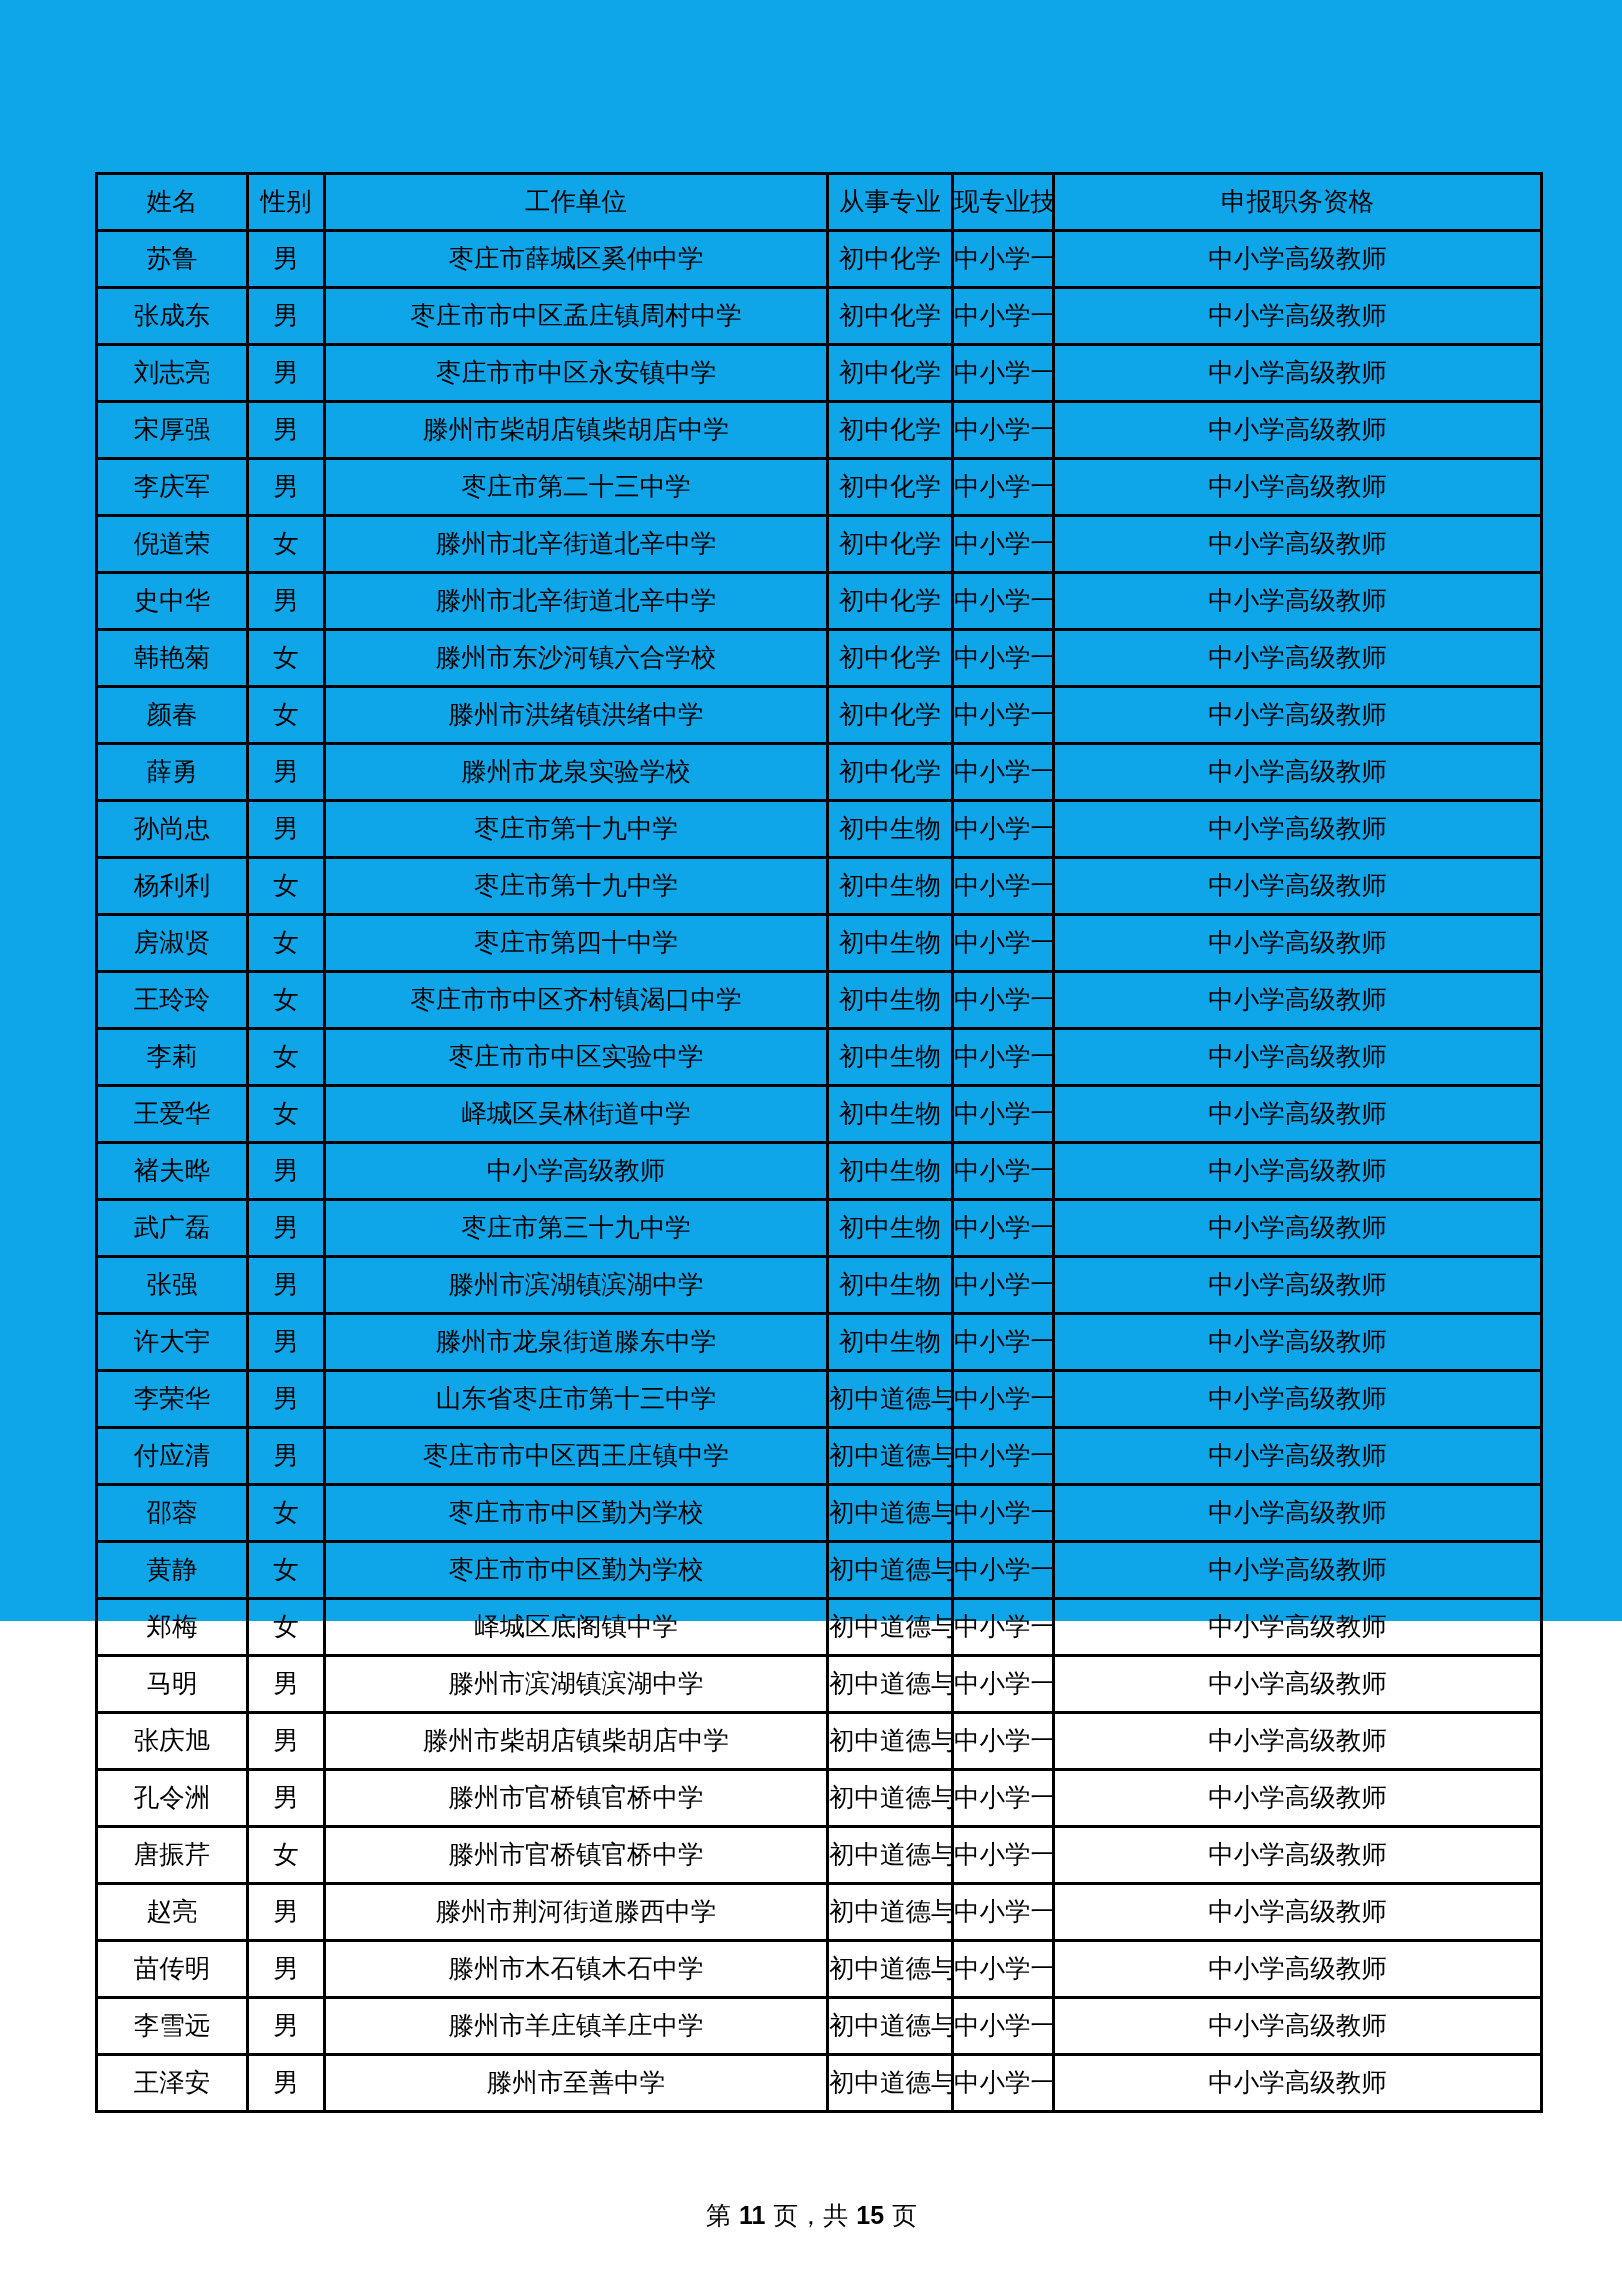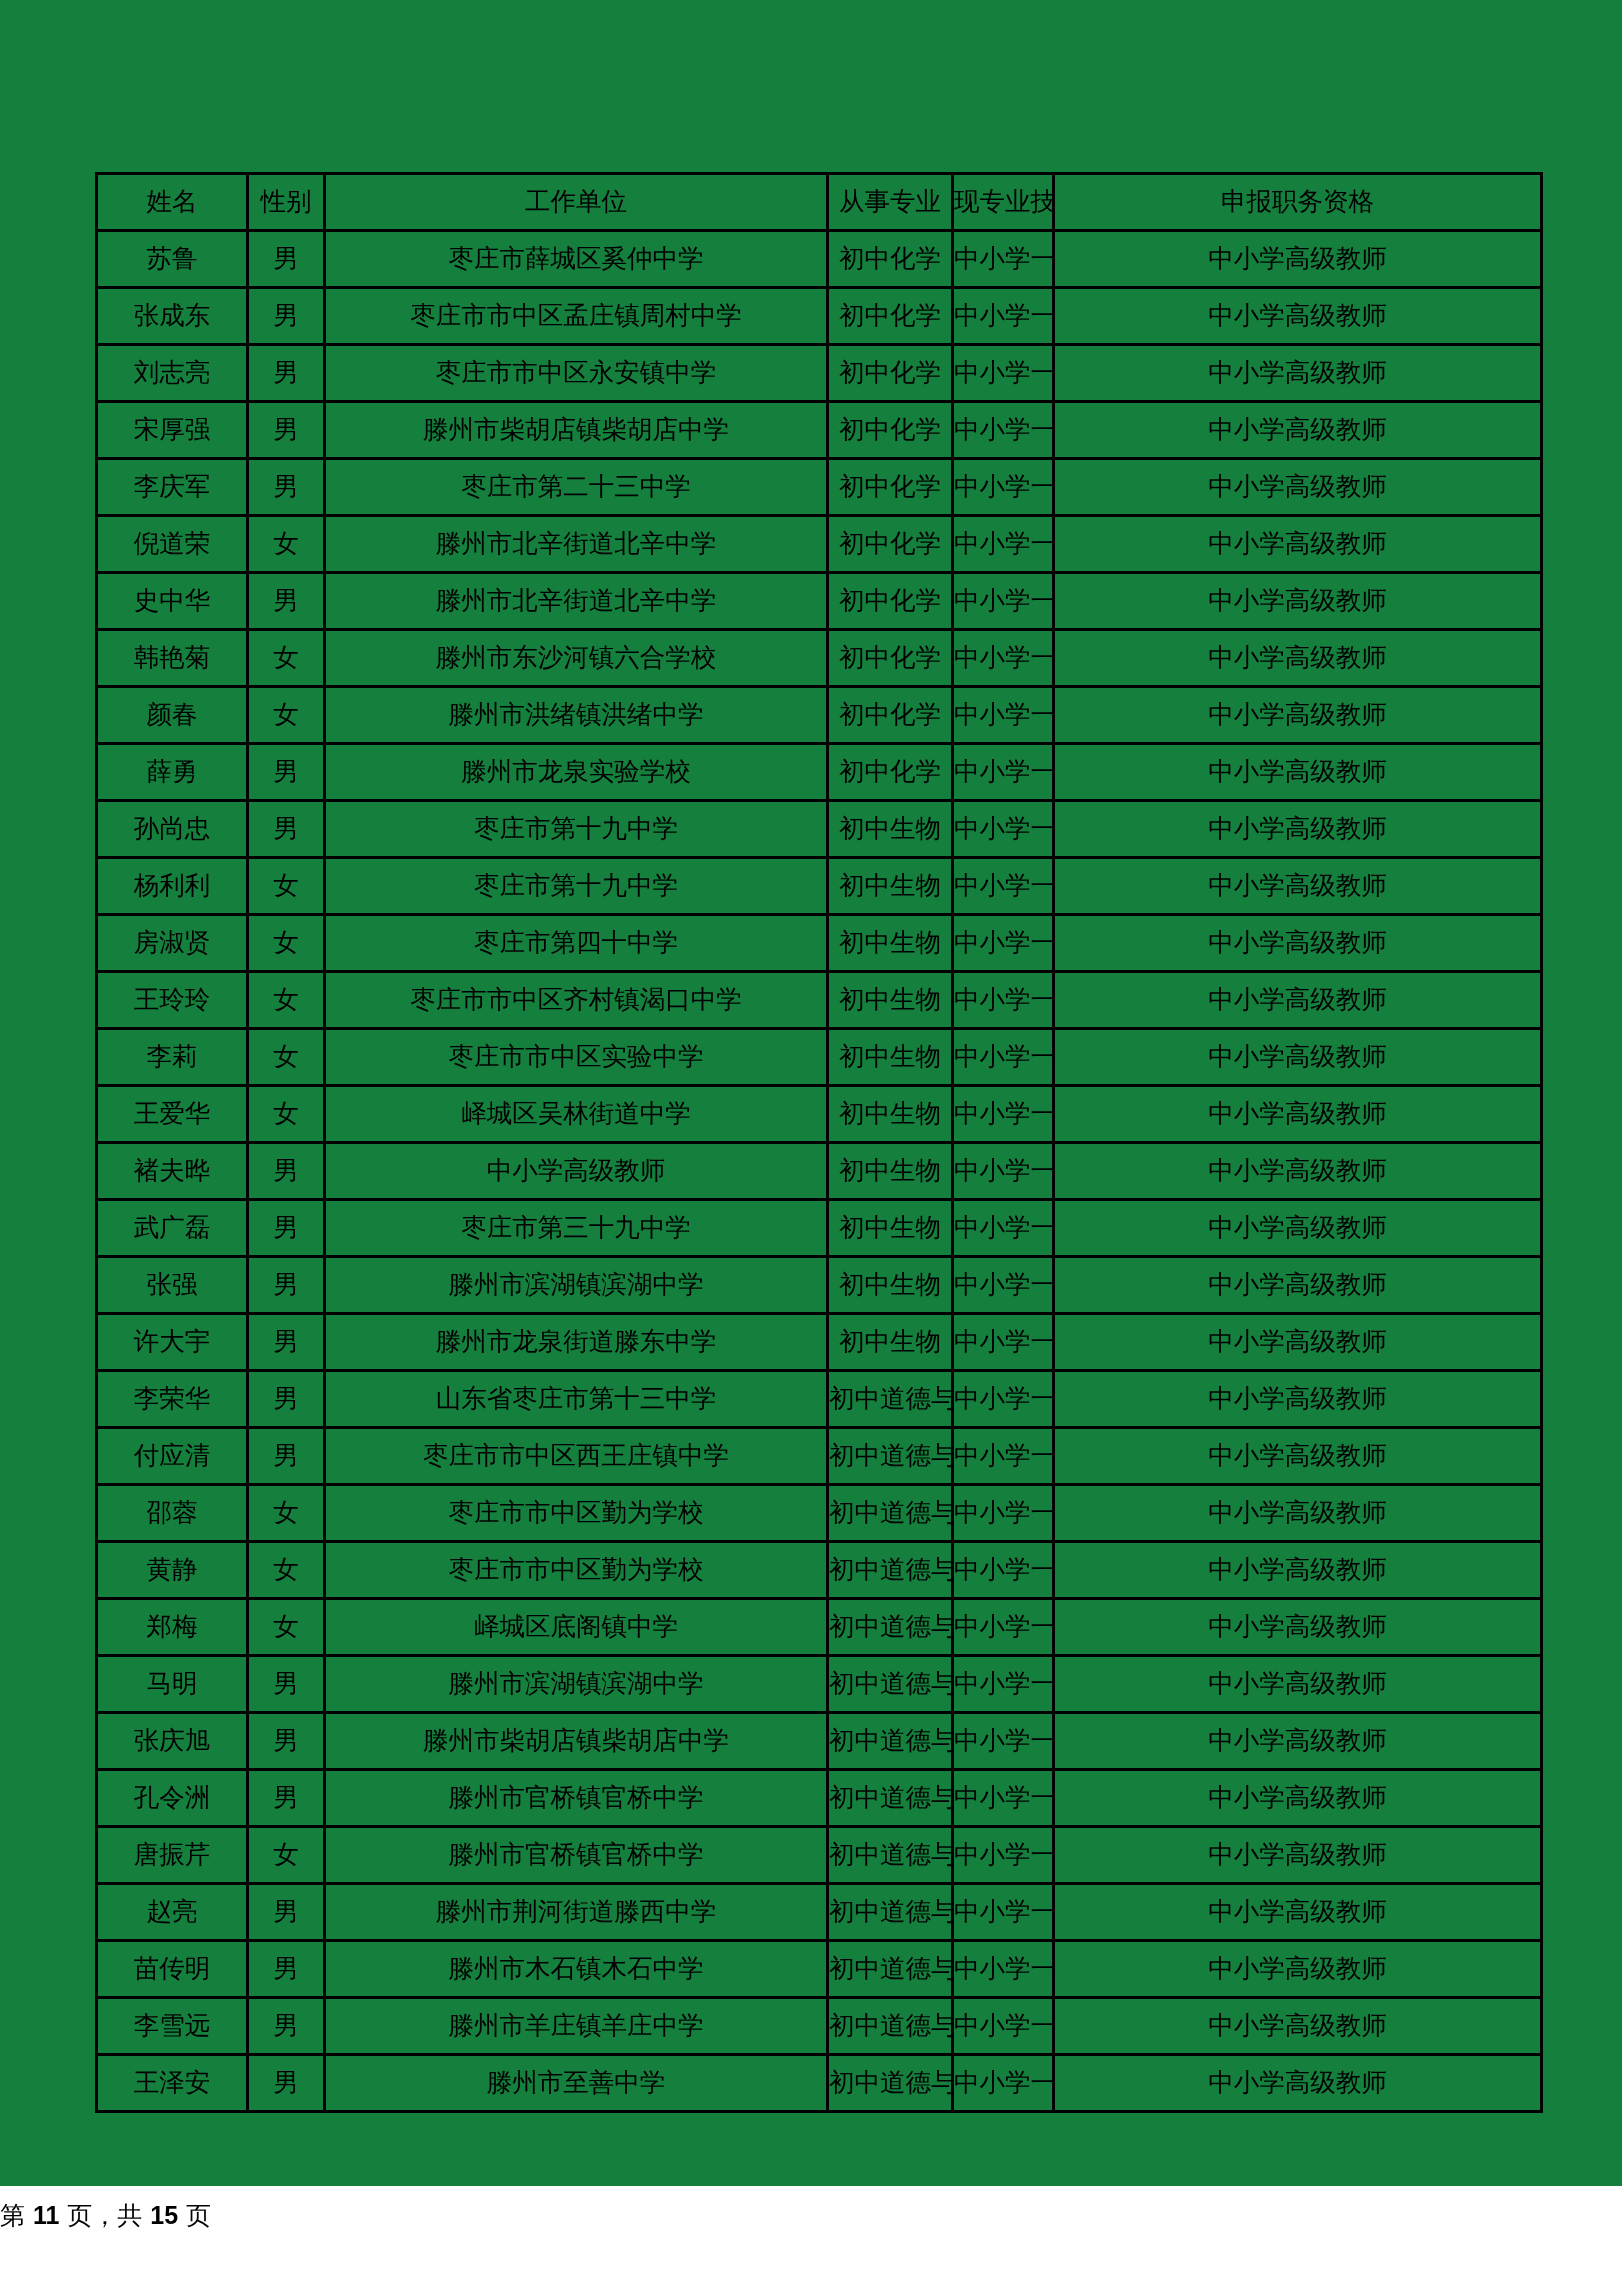--- a/index.html
+++ b/index.html
@@ -1,18 +1,18 @@
 <!DOCTYPE html>
 <html style="font-size:10.5px"><head>
 <meta charset="utf-8">
 <style>
   html, body { margin: 0; padding: 0; background: #ffffff; }
   body { width: 1623px; height: 2295px; position: relative; overflow: hidden;
          font-family: "DejaVu Sans", "Liberation Sans", sans-serif; color: #000; }
-  .page { position: absolute; left: 0; top: 0; width: 1623px; height: 2186px; background: #15803d; }
+  .page { position: absolute; left: 0; top: 0; width: 1623px; height: 1621px; background: #0ea5e9; }
   table.roster {
     position: absolute; left: 95px; top: 172px;
     width: 1445px; border-collapse: collapse; table-layout: fixed;
   }
   table.roster th, table.roster td {
     border: 3.3px solid #000;
     height: 50px;
     padding: 0;
     text-align: center; vertical-align: middle;
     font-size: 25.5px; font-weight: normal; line-height: 1;
@@ -20,21 +20,21 @@
   }
   table.roster tr { height: 57px; }
   col.c-name { width: 151px; }
   col.c-gender { width: 77px; }
   col.c-unit { width: 503px; }
   col.c-major { width: 125px; }
   col.c-cur { width: 101px; }
   col.c-apply { width: 488px; }
   .footer {
     position: absolute; left: 0; width: 1623px; top: 2200px;
-    text-align: left; font-family: "DejaVu Serif", "Liberation Serif", serif;
+    text-align: center; font-family: "DejaVu Serif", "Liberation Serif", serif;
     font-size: 25px; line-height: 30px;
   }
   .footer .num { font-family: "Liberation Sans", "DejaVu Sans", sans-serif; font-weight: bold; }
 </style>
 </head>
 <body>
 
 <div class="page">
   <table class="roster">
     <colgroup>

